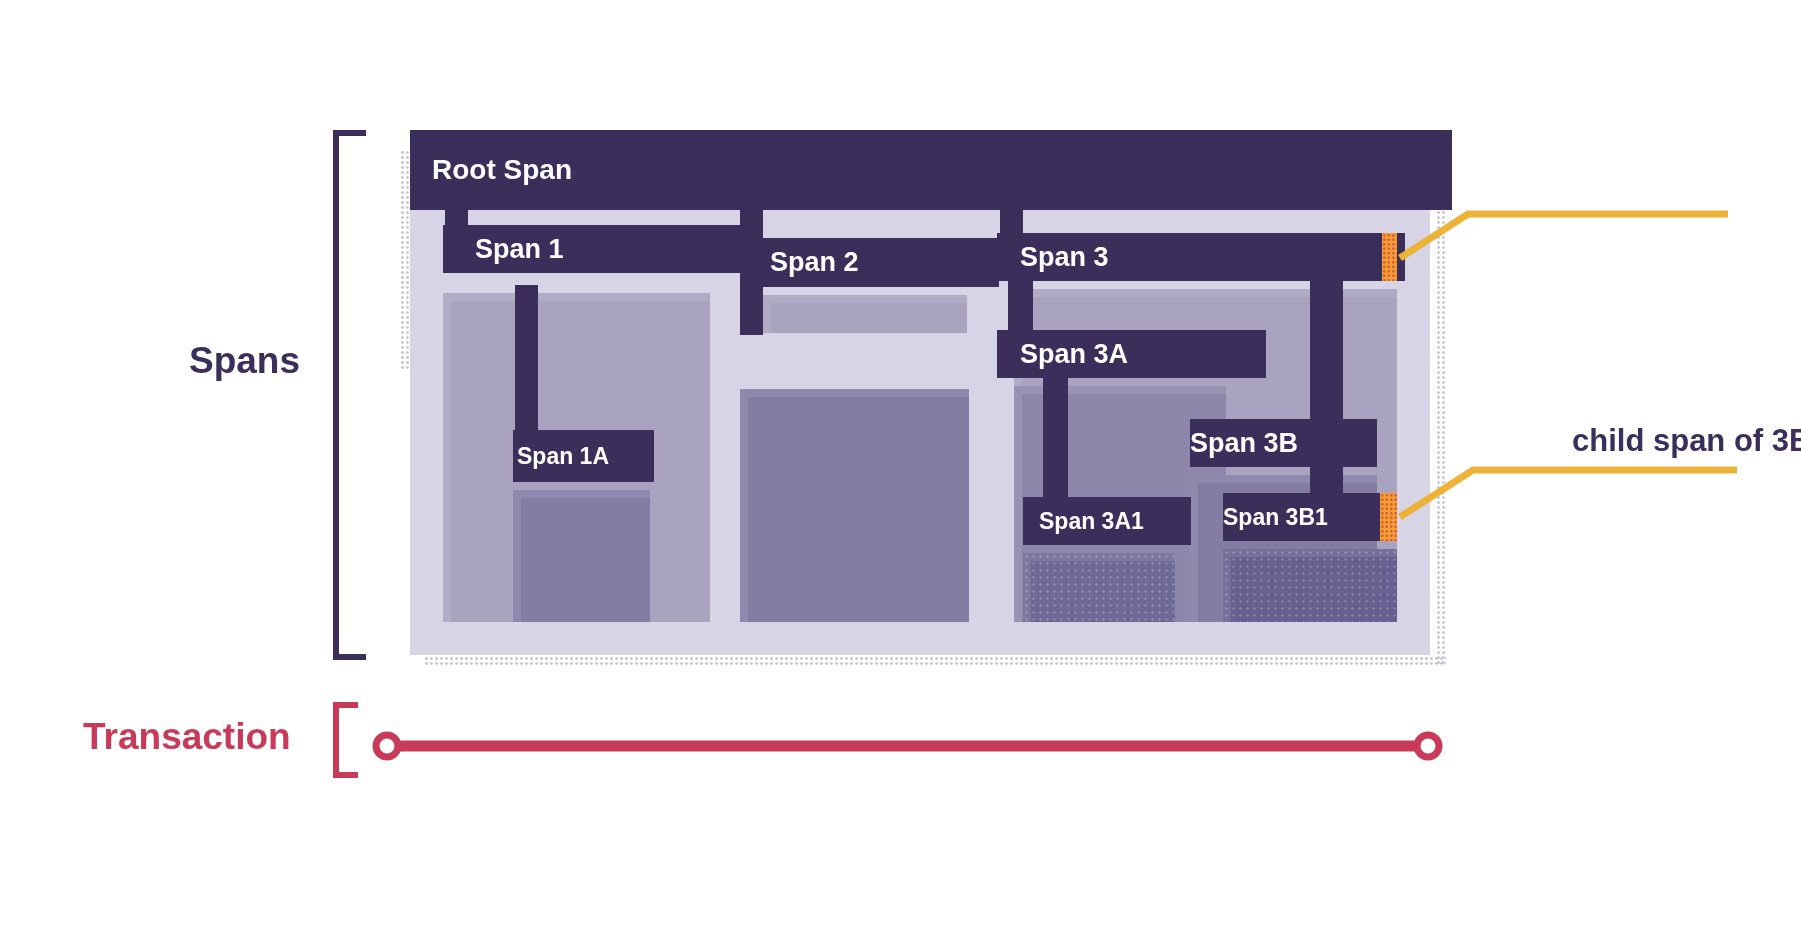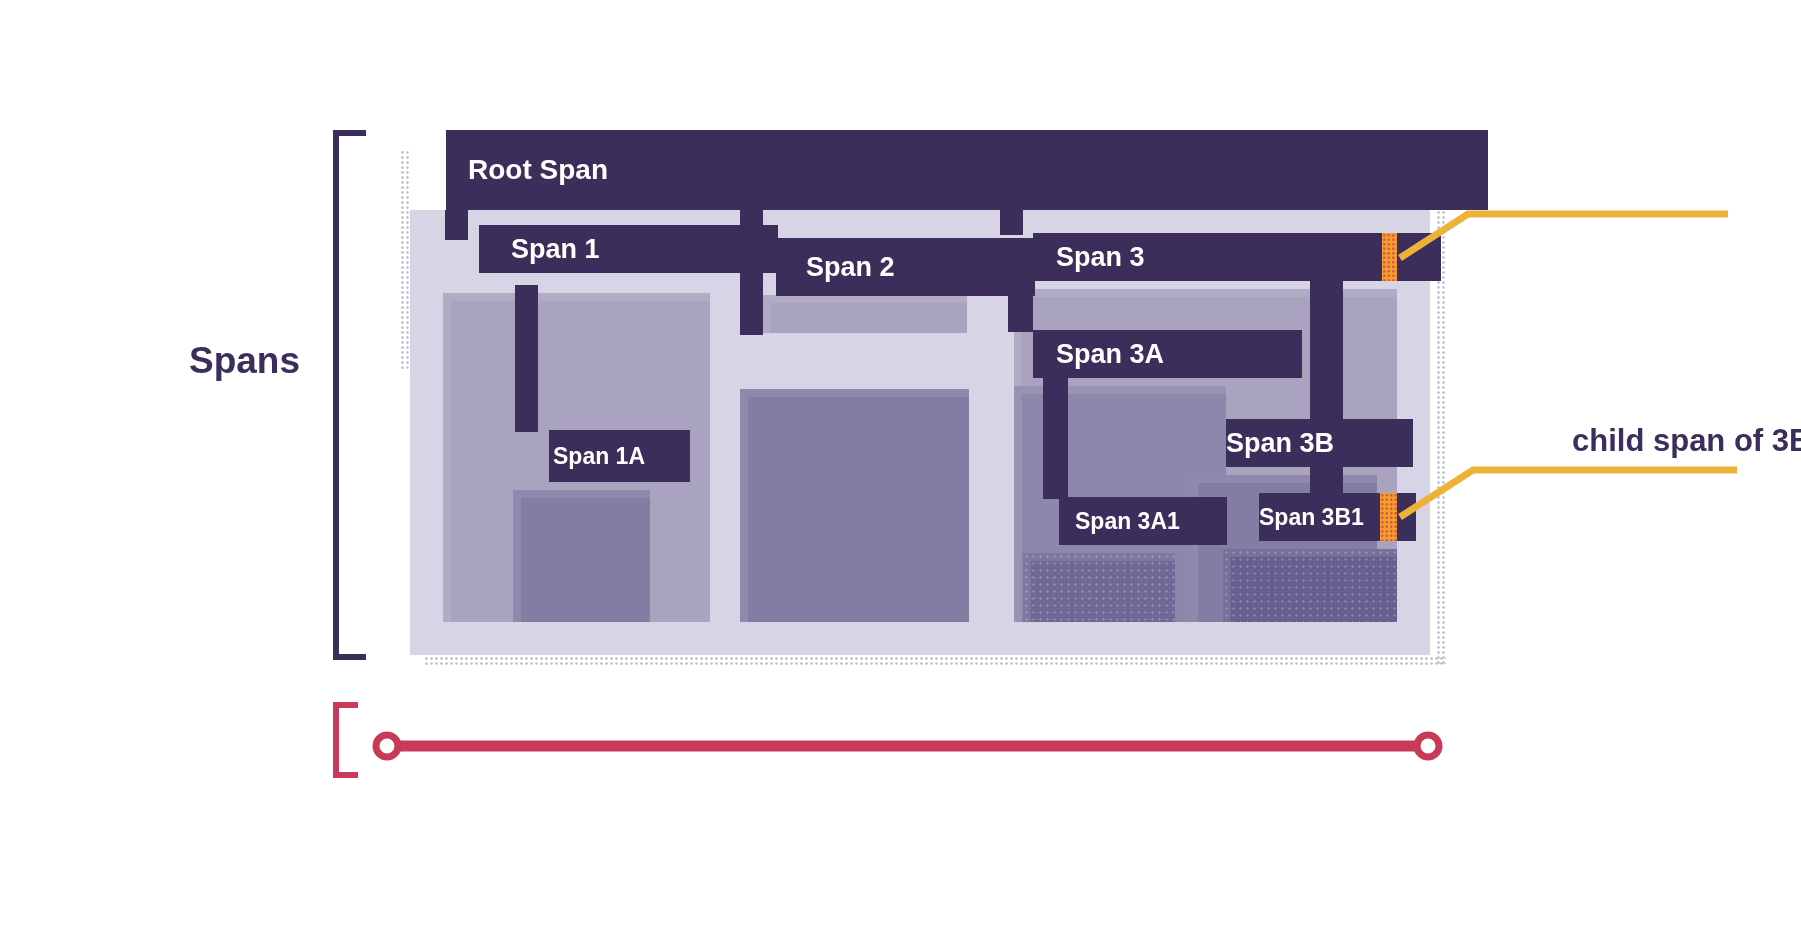--- a/index.html
+++ b/index.html
@@ -16,21 +16,21 @@
   .side-label{position:absolute;font-weight:bold;color:var(--text-dark);}
   .spans-label{left:140px;top:340px;width:160px;text-align:right;font-size:37px;}
   .transaction-label{left:83px;top:716px;font-size:37px;color:var(--red);}
 
   
   .brk{position:absolute;background:var(--navy);}
   .brk.red{background:var(--red);}
 
   
   .bar{position:absolute;background:var(--navy);display:flex;align-items:center;
-       color:#fff;font-weight:bold;white-space:nowrap;margin-left:36px;}
+       color:#fff;font-weight:bold;white-space:nowrap;}
   .conn{position:absolute;background:var(--navy);}
   .fill{position:absolute;box-shadow:inset 8px 8px 0 rgba(255,255,255,.10);}
   .fill.l1{background:var(--fill1);}
   .fill.l2{background:var(--fill2);}
   .fill.l2b{background:var(--fill2b);}
   .fill.dots3{background-color:var(--fill3);
       background-image:radial-gradient(circle, rgba(255,255,255,.22) 1px, transparent 1.3px);
       background-size:7px 7px;}
   .fill.dots3b{background-color:var(--fill3b1);
       background-image:radial-gradient(circle, rgba(255,255,255,.20) 1px, transparent 1.3px);
@@ -52,20 +52,21 @@
   .yellow-line{fill:none;stroke:var(--yellow);stroke-width:7;}
   .tx-line{stroke:var(--red);stroke-width:11;}
   .tx-circle{fill:#fff;stroke:var(--red);stroke-width:7;}
 </style>
 </head>
 <body>
 
 <div class="canvas">
 
   <div class="side-label spans-label">Spans</div>
+  <div class="side-label transaction-label">Transaction</div>
 
   <div class="brk" style="left:333px;top:130px;width:6px;height:530px;"></div>
   <div class="brk" style="left:333px;top:130px;width:33px;height:6px;"></div>
   <div class="brk" style="left:333px;top:654px;width:33px;height:6px;"></div>
 
   <div class="brk red" style="left:333px;top:702px;width:6px;height:76px;"></div>
   <div class="brk red" style="left:333px;top:702px;width:25px;height:6px;"></div>
   <div class="brk red" style="left:333px;top:772px;width:25px;height:6px;"></div>
 
   <div class="halftone" style="left:400px;top:150px;width:10px;height:220px;"></div>
@@ -95,21 +96,21 @@
 
   <div class="bar" style="left:410px;top:130px;width:1020px;height:80px;font-size:28px;padding-left:22px;">
     <span>Root Span</span>
   </div>
   <div class="bar" style="left:443px;top:225px;width:267px;height:48px;font-size:27px;padding-left:32px;">
     <span>Span 1</span>
   </div>
   <div class="bar" style="left:513px;top:430px;width:137px;height:52px;font-size:23px;padding-left:4px;">
     <span>Span 1A</span>
   </div>
-  <div class="bar" style="left:740px;top:238px;width:229px;height:58px;font-size:27px;padding-left:30px;">
+  <div class="bar" style="left:740px;top:238px;width:229px;height:49px;font-size:27px;padding-left:30px;">
     <span>Span 2</span>
   </div>
   <div class="bar" style="left:997px;top:233px;width:385px;height:48px;font-size:27px;padding-left:23px;">
     <span>Span 3</span>
   </div>
   <div class="bar" style="left:997px;top:330px;width:246px;height:48px;font-size:27px;padding-left:23px;">
     <span>Span 3A</span>
   </div>
   <div class="bar" style="left:1023px;top:497px;width:152px;height:48px;font-size:23px;padding-left:16px;">
     <span>Span 3A1</span>

